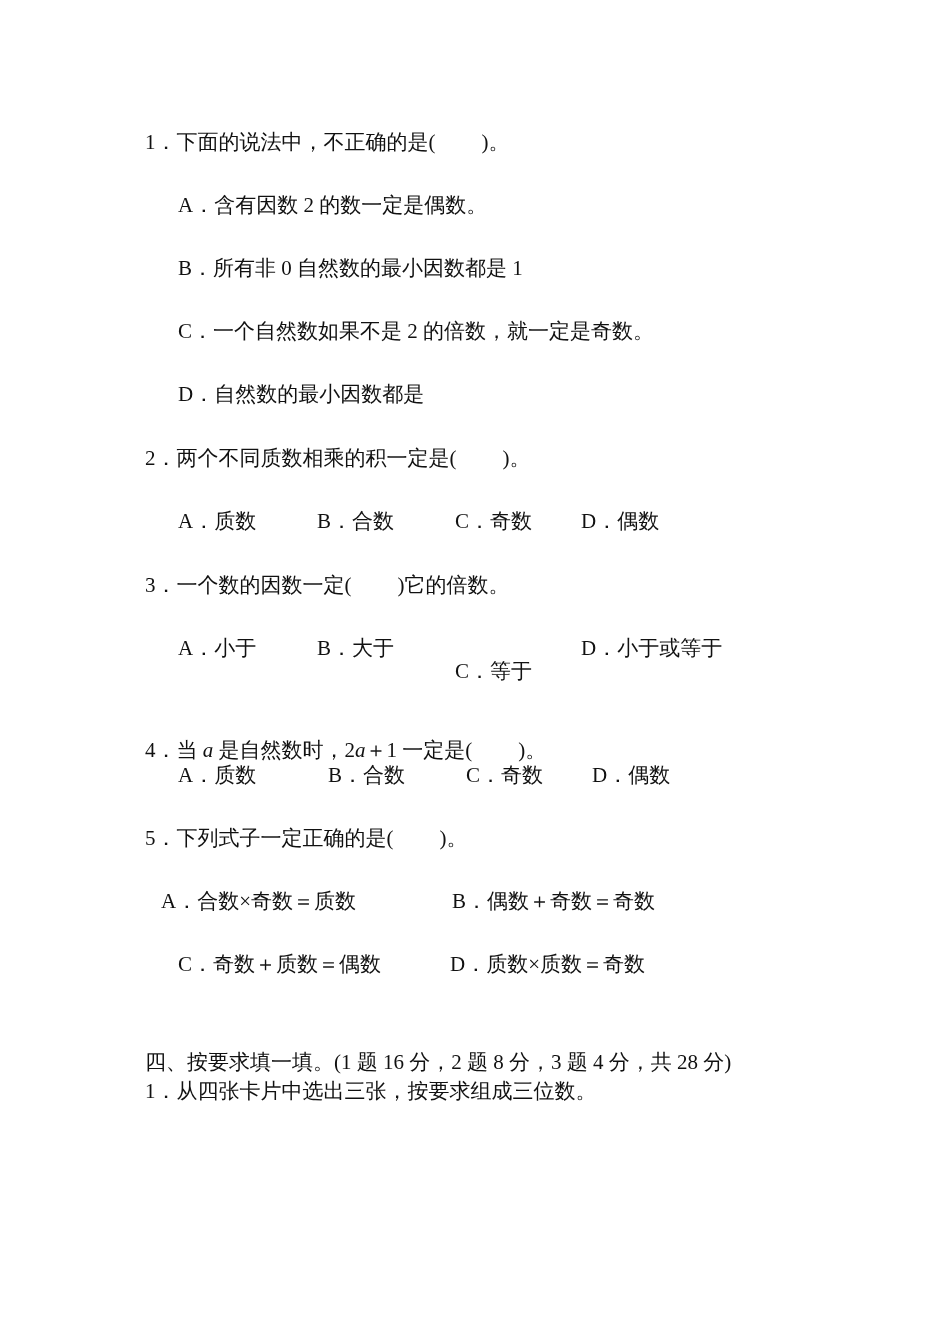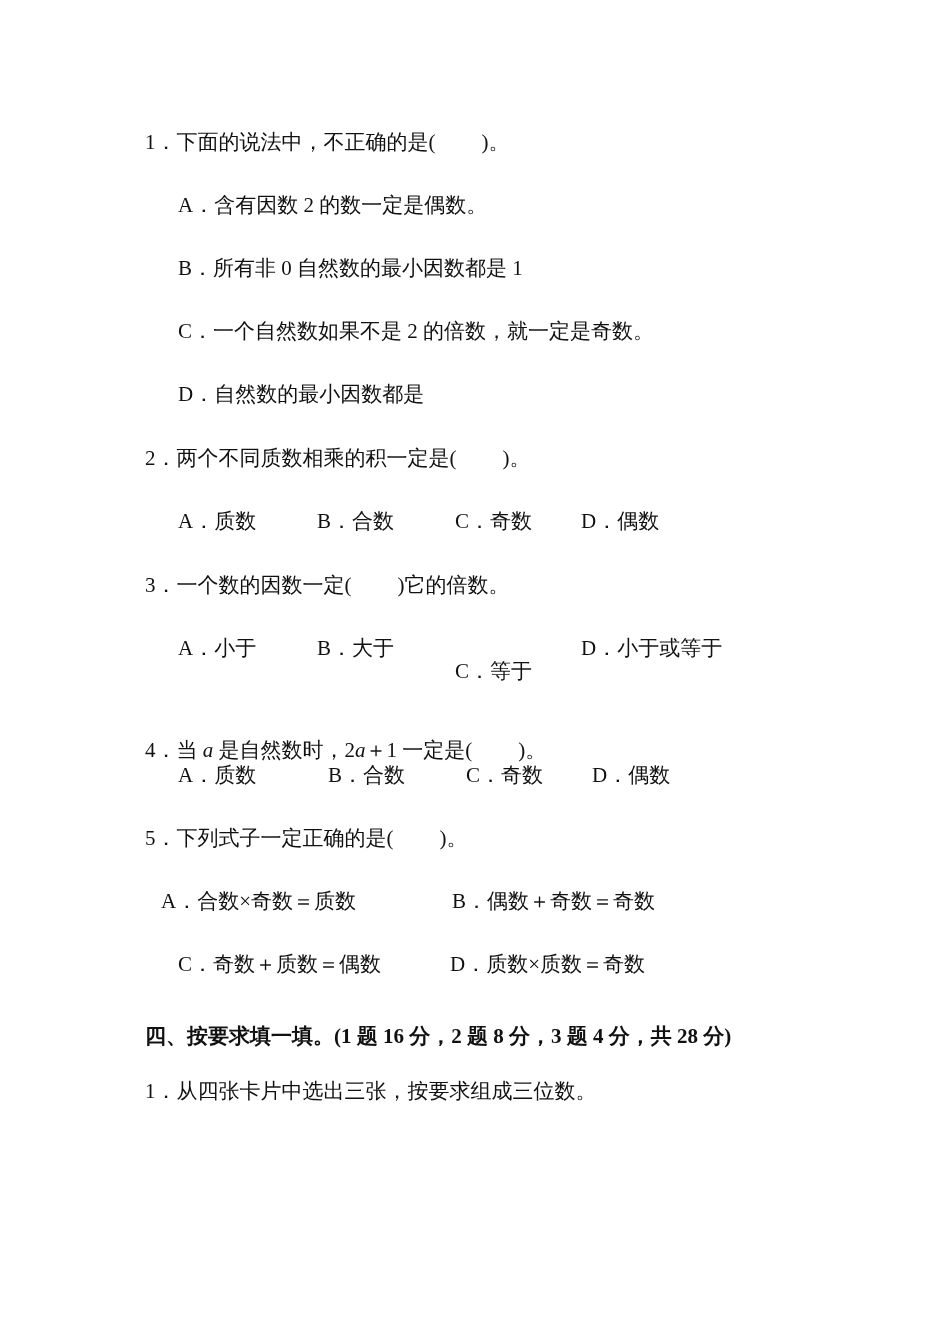--- a/index.html
+++ b/index.html
@@ -47,14 +47,14 @@
 </div>
 
 <div class="line q" style="top:825px;"><span>5．</span><span>下列式子一定正确的是(</span><span class="blank"></span><span>)。</span></div>
 <div>
   <div class="opt-abs" style="left:161px;top:888px;"><span>A．</span><span>合数×奇数＝质数</span></div>
   <div class="opt-abs" style="left:452px;top:888px;"><span>B．</span><span>偶数＋奇数＝奇数</span></div>
   <div class="opt-abs" style="left:178px;top:951px;text-align:center;"><span>C．</span><span>奇数＋质数＝偶数</span></div>
   <div class="opt-abs" style="left:450px;top:951px;"><span>D．</span><span>质数×质数＝奇数</span></div>
 </div>
 
-<div class="line q" style="top:1023px;font-weight:bold;">四、按要求填一填。(1 题 16 分，2 题 8 分，3 题 4 分，共 28 分)</div>
+<div class="line q" style="top:1049px;">四、按要求填一填。(1 题 16 分，2 题 8 分，3 题 4 分，共 28 分)</div>
 <div class="line q" style="top:1078px;"><span>1．</span><span>从四张卡片中选出三张，按要求组成三位数。</span></div>
 
 </body></html>

